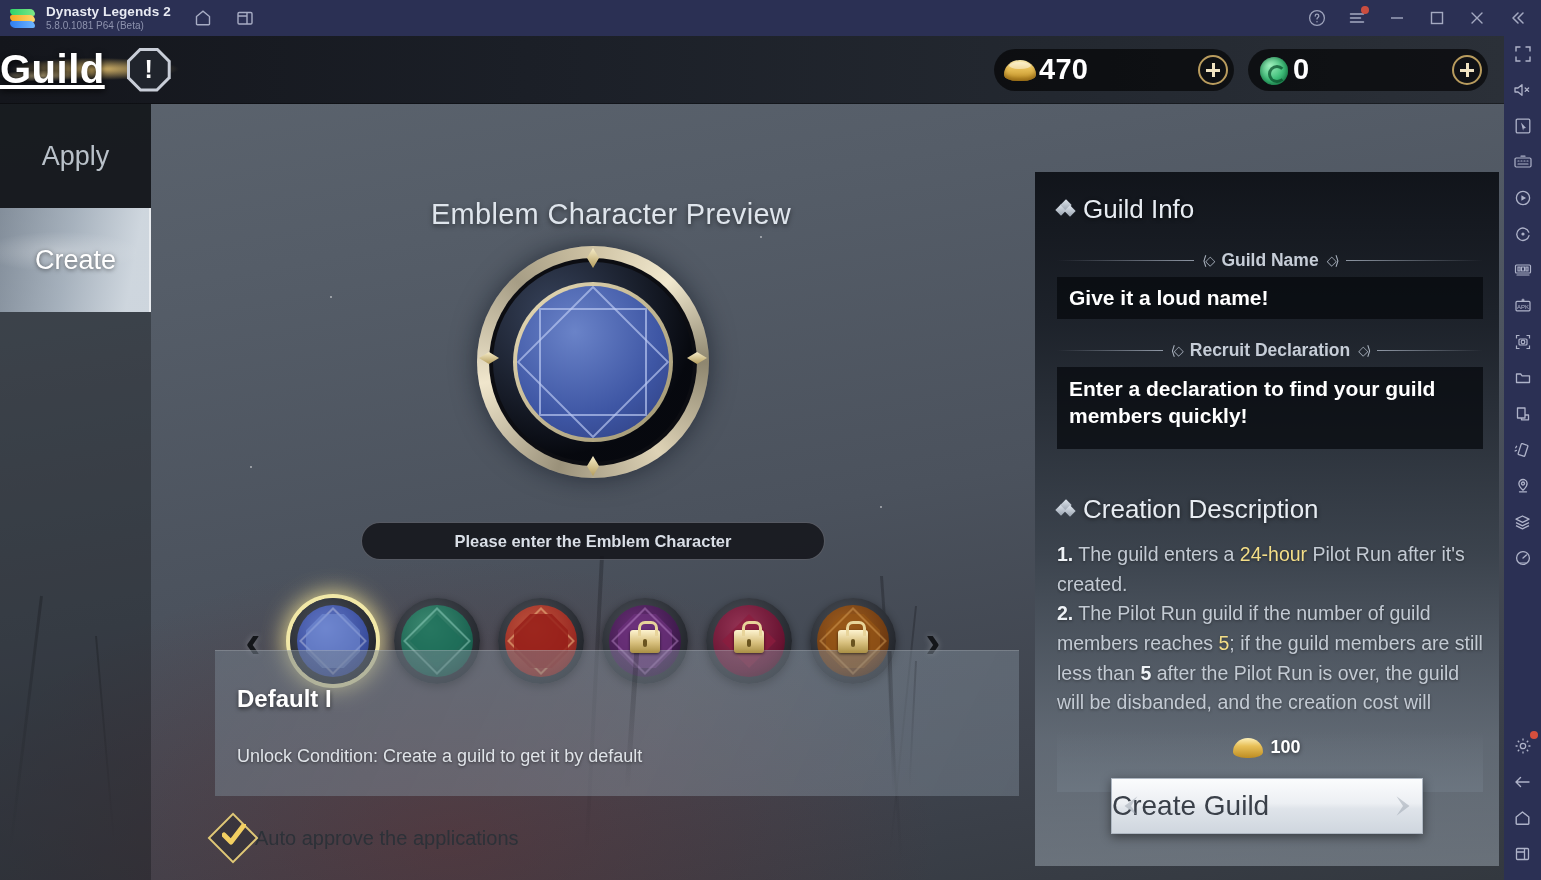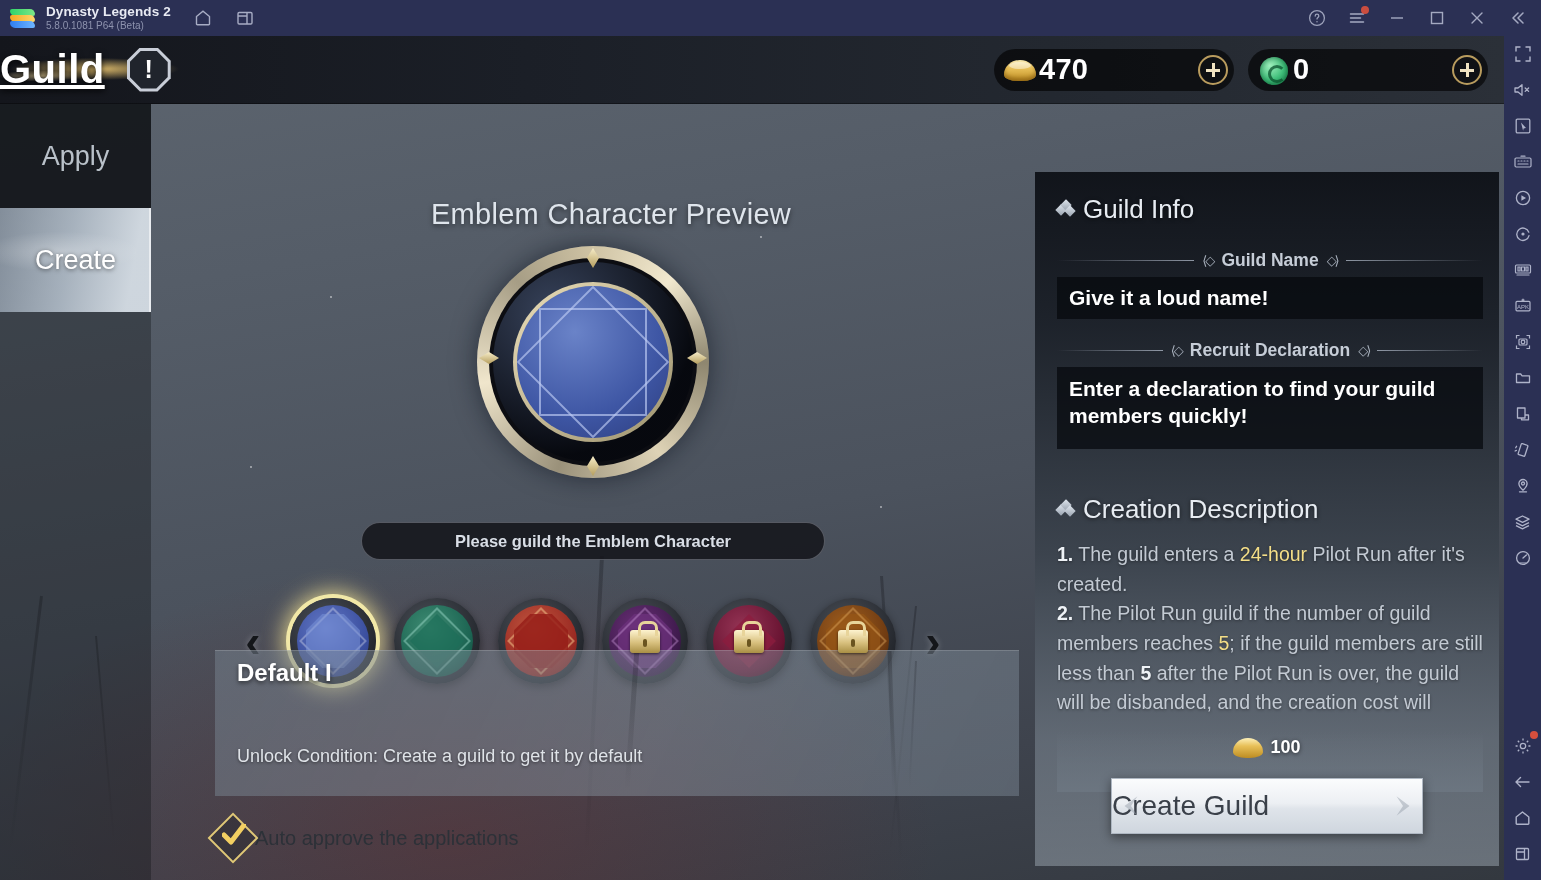--- a/index.html
+++ b/index.html
@@ -252,21 +252,21 @@
   }
 
   
   #emblem-detail {
     position:absolute; left:64px; top:546px; width:804px; height:146px;
     background: linear-gradient(115deg, rgba(115,126,138,.55), rgba(138,150,162,.46) 55%, rgba(120,132,145,.5));
     border-top: 1px solid rgba(255,255,255,.16);
     overflow:hidden;
   }
   #emblem-name {
-    position:absolute; left:22px; top:8px; color:#fff; font-size:24px; font-weight:bold;
+    position:absolute; left:22px; top:34px; color:#fff; font-size:24px; font-weight:bold;
     text-shadow:0 2px 4px rgba(0,0,0,.55);
   }
   #emblem-unlock {
     position:absolute; left:22px; top:95px; color:#dfe3e8; font-size:18px;
     text-shadow:0 1px 3px rgba(0,0,0,.5);
   }
 
   
   #auto-approve {
     position:absolute; left:64px; top:716px; display:flex; align-items:center; cursor:pointer;
@@ -500,21 +500,21 @@
             <i></i>
           </div>
       </div>
       <div class="tip t"></div>
         <div class="tip b"></div>
         <div class="tip l"></div>
         <div class="tip r"></div>
     </div>
 
     <div id="emblem-char-input">
-      <span>Please guild the Emblem Character</span>
+      <span>Please enter the Emblem Character</span>
     </div>
 
     <div id="carousel">
       <div class="arrow">
         <span>‹</span>
       </div>
 
       <div class="emb-slot">
         <div class="emb selected">
           <div class="face" style="background:radial-gradient(circle at 40% 32%,#6277c4,#3a4e9e 65%,#2a3877)">

